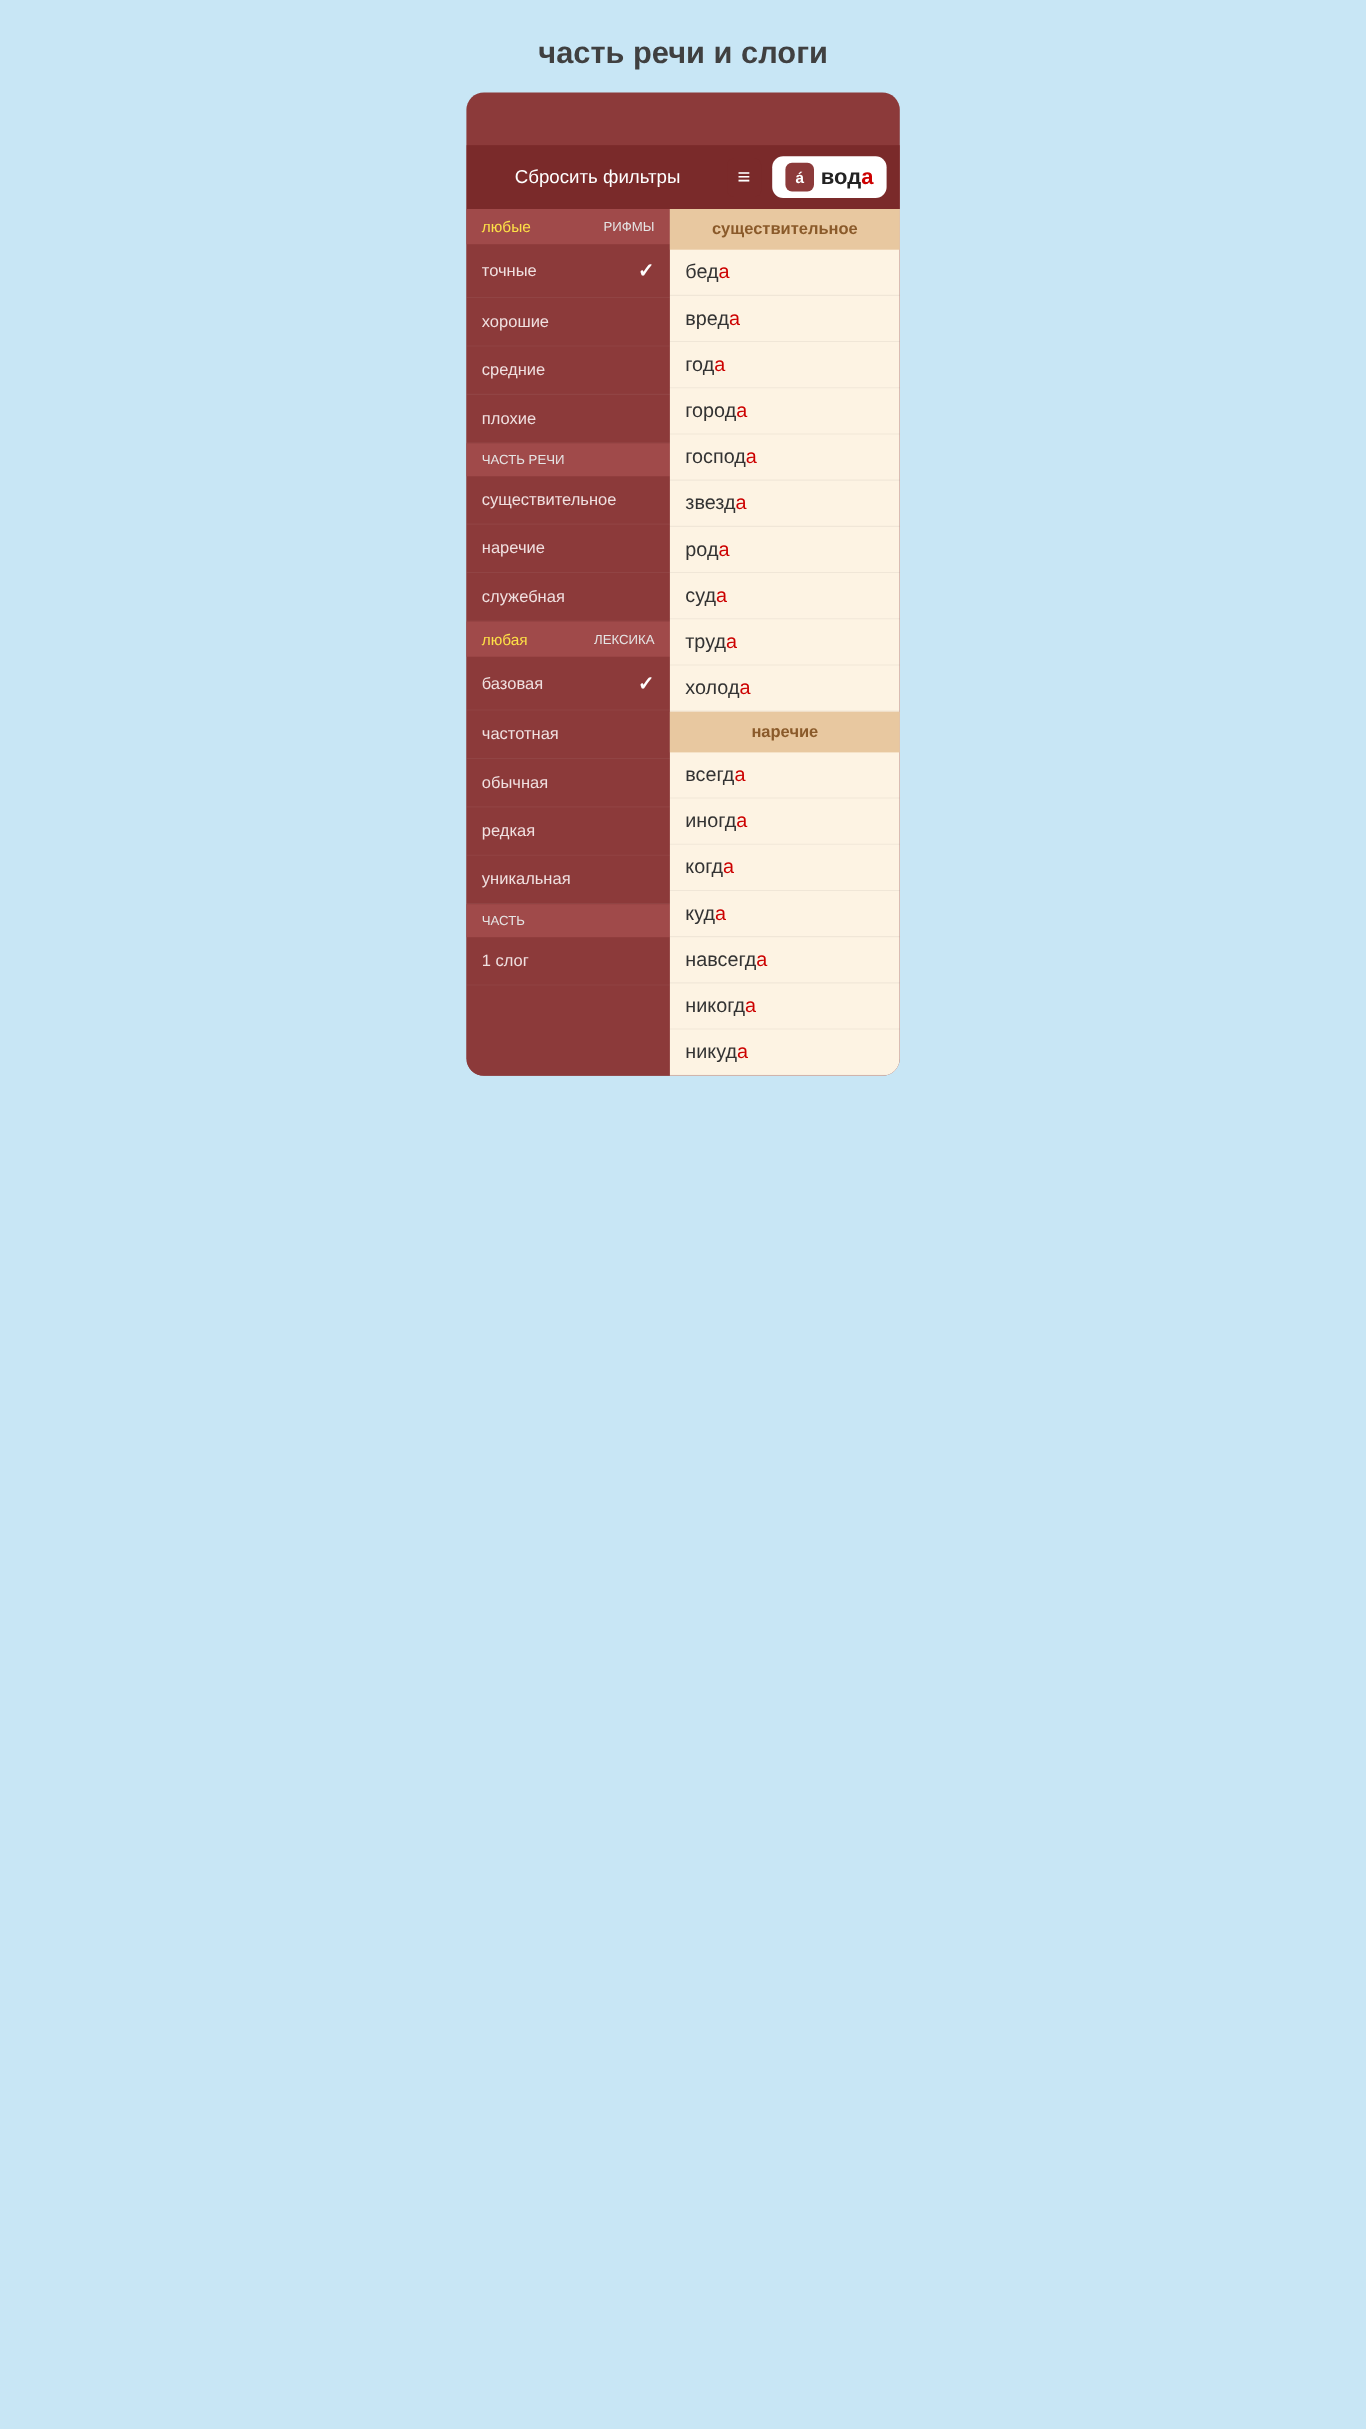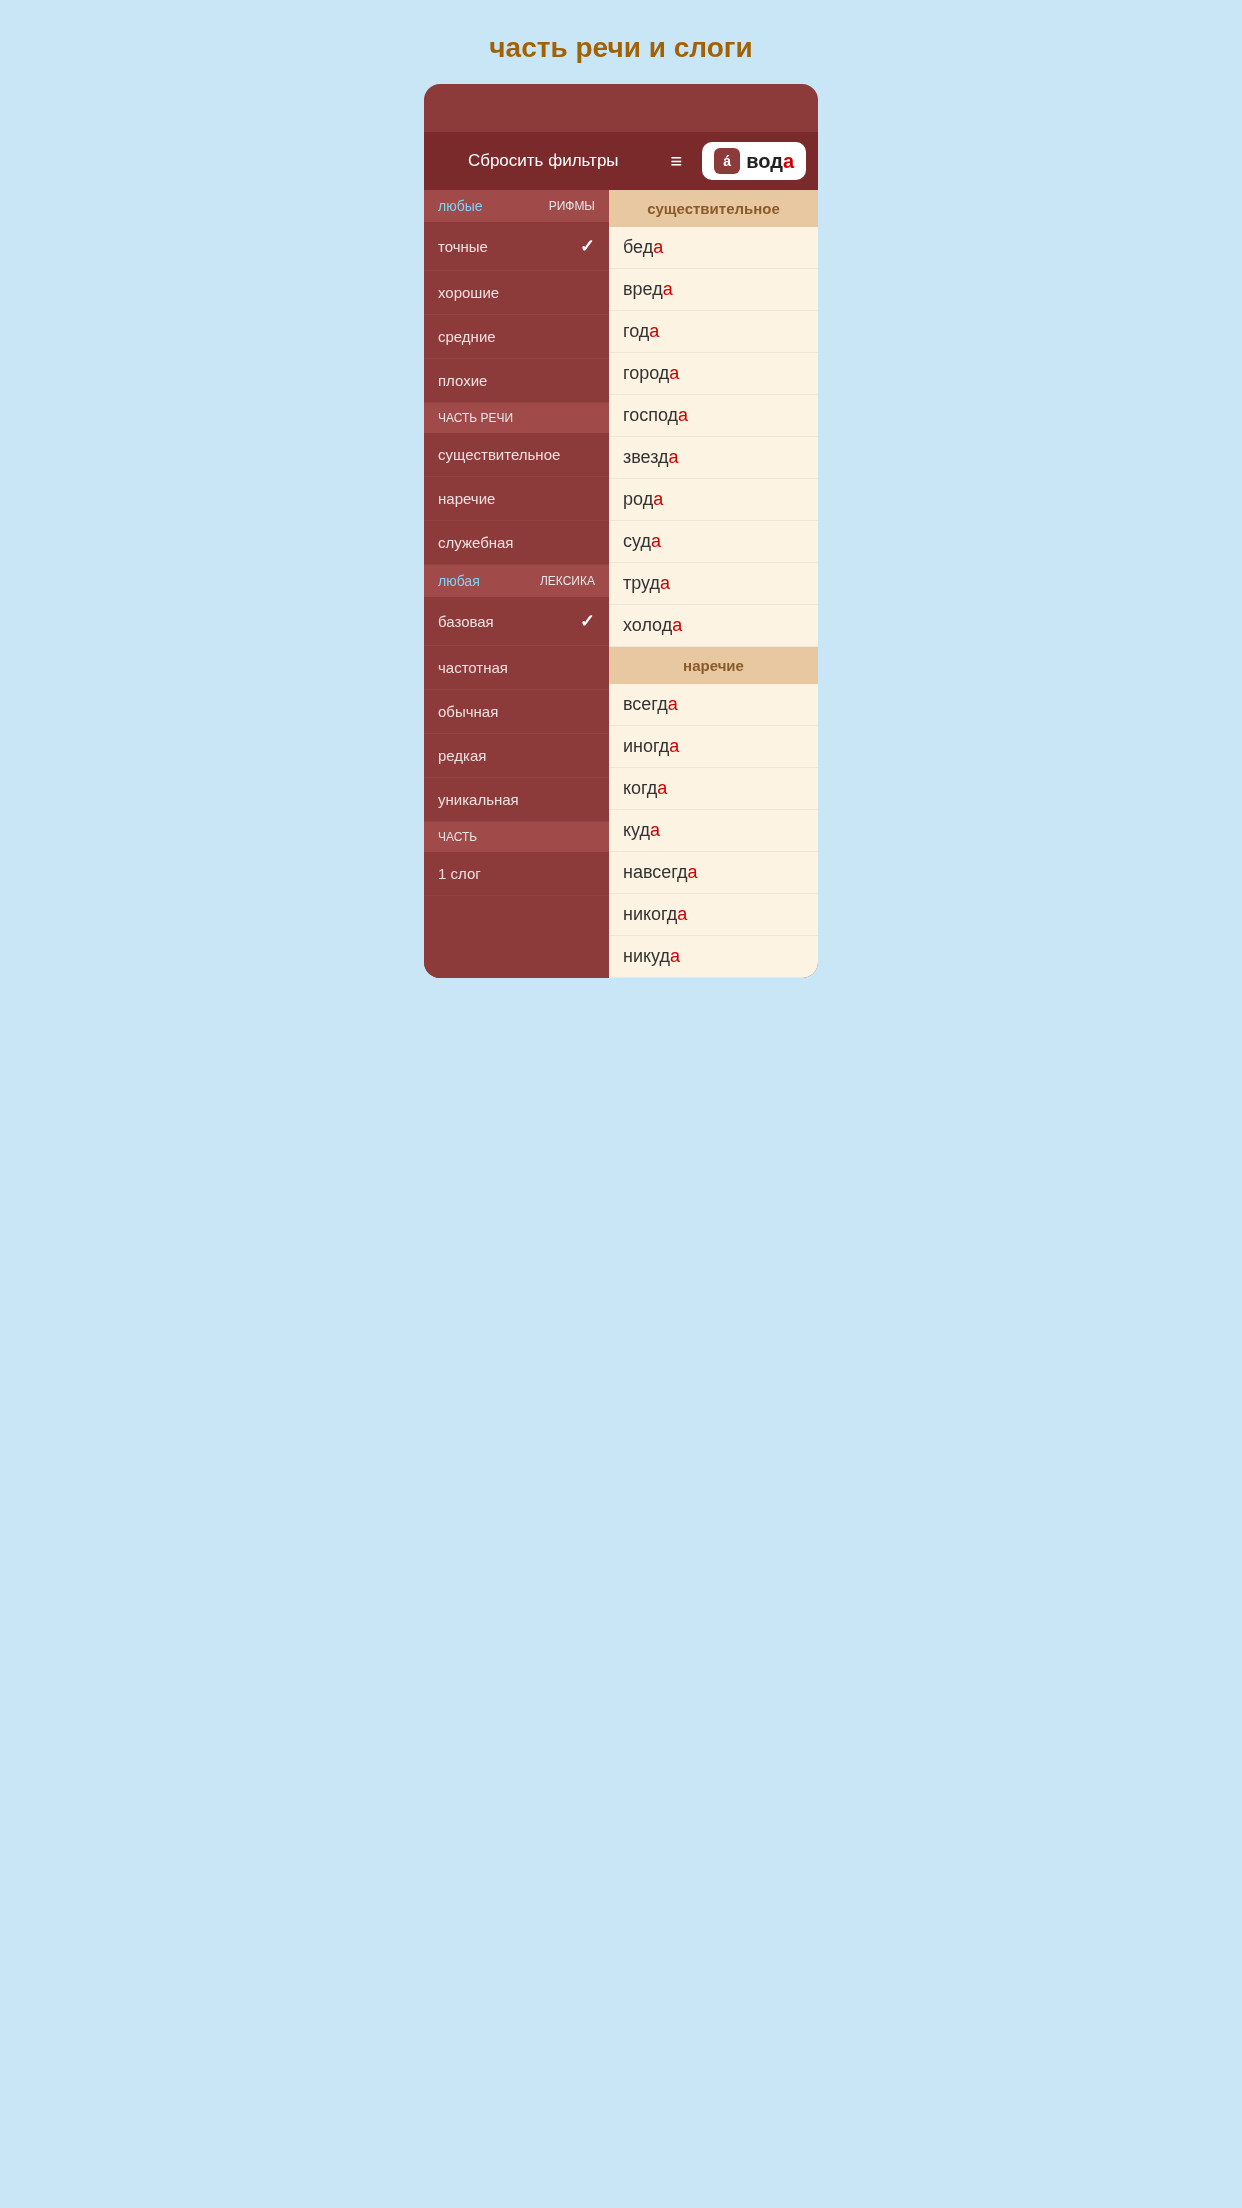--- a/index.html
+++ b/index.html
@@ -22,21 +22,21 @@
     .header-title {
       font-size: 44px;
       font-weight: 900;
       color: #6b1a1a;
       line-height: 1.1;
     }
 
     .header-subtitle {
       font-size: 28px;
       font-weight: 700;
-      color: #a16207;
+      color: #404040;
       margin-top: 4px;
     }
 
     .main-container {
       background-color: #8c3a3a;
       border-radius: 16px;
       margin: 0 10px 10px;
       overflow: hidden;
     }
 
@@ -120,21 +120,21 @@
       justify-content: space-between;
       align-items: center;
     }
 
     .filter-section-header .section-label {
       color: #e5e5e5;
       font-size: 12px;
     }
 
     .filter-section-header .section-value {
-      color: #7dd3fc;
+      color: #fde047;
       font-size: 14px;
     }
 
     .filter-item {
       padding: 13px 14px;
       color: #f0e0e0;
       font-size: 15px;
       display: flex;
       justify-content: space-between;
       align-items: center;

